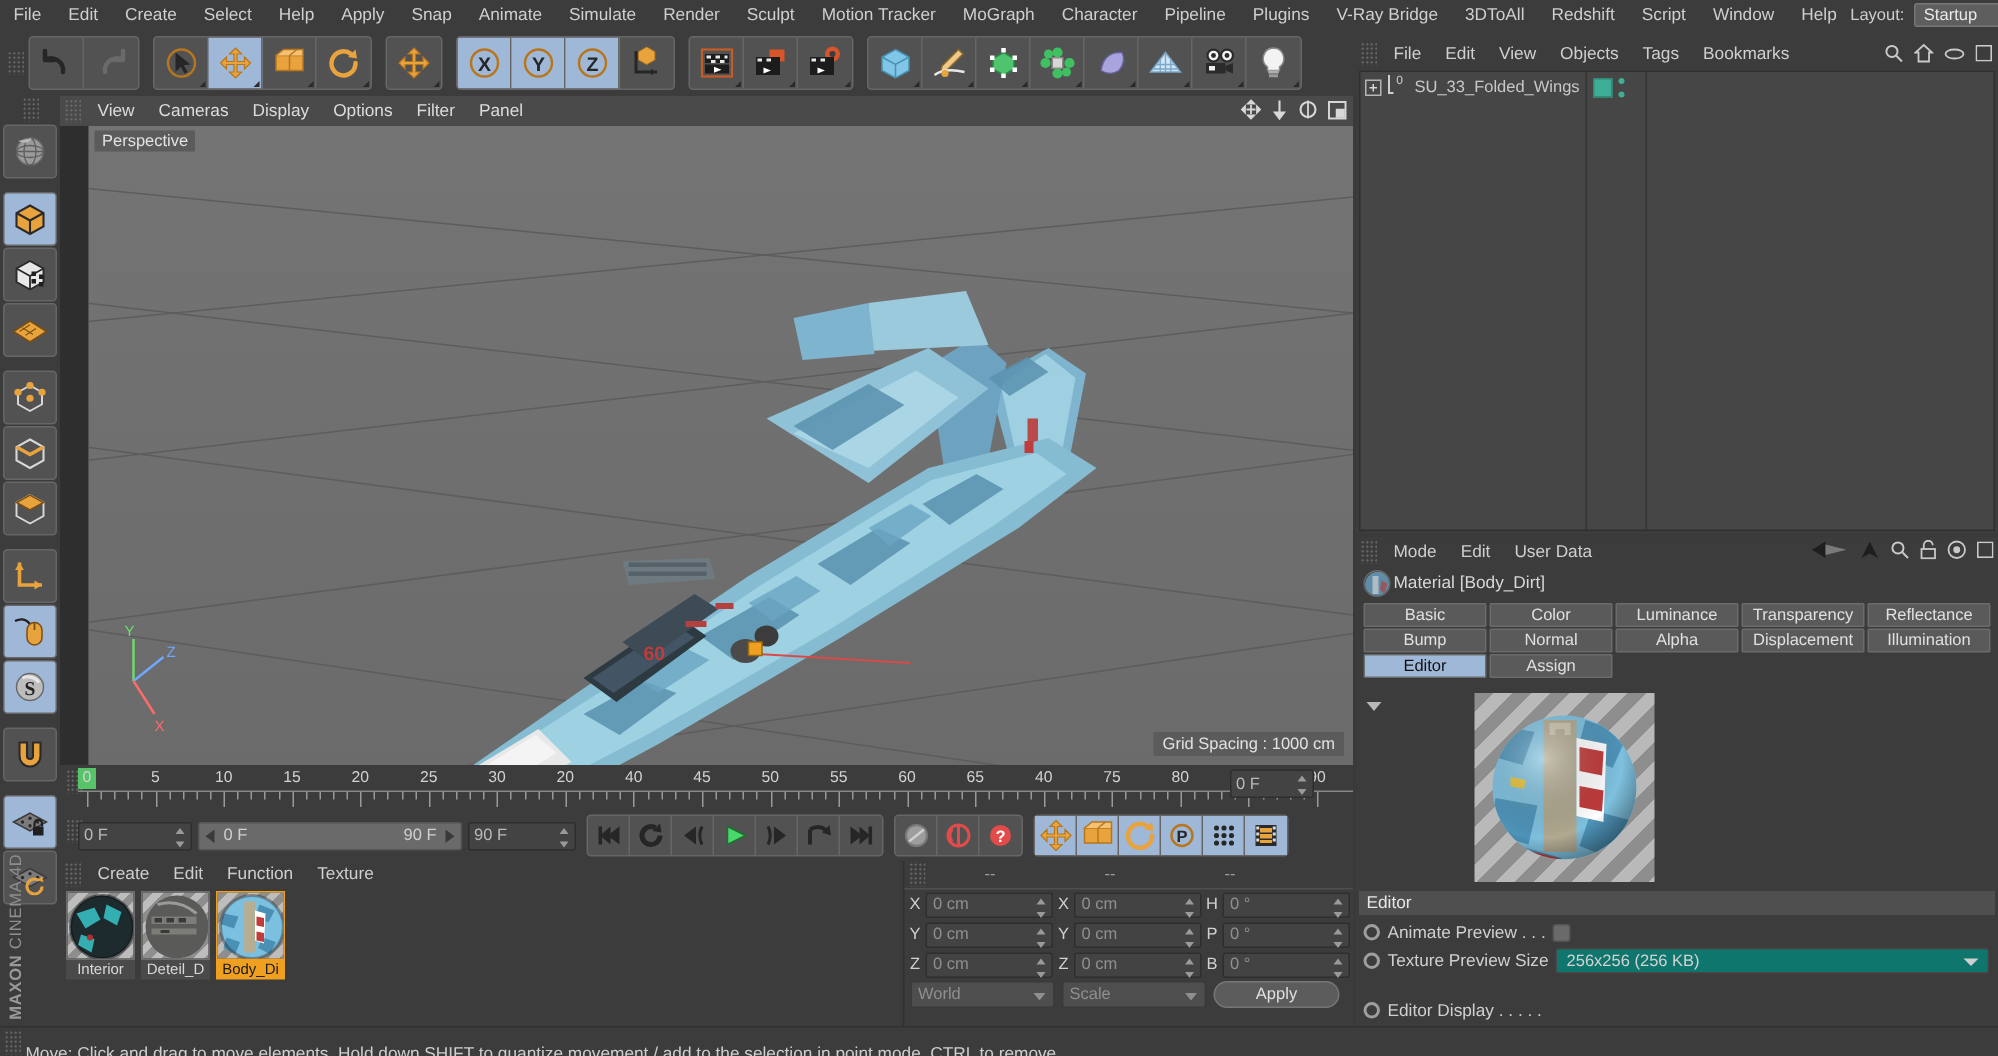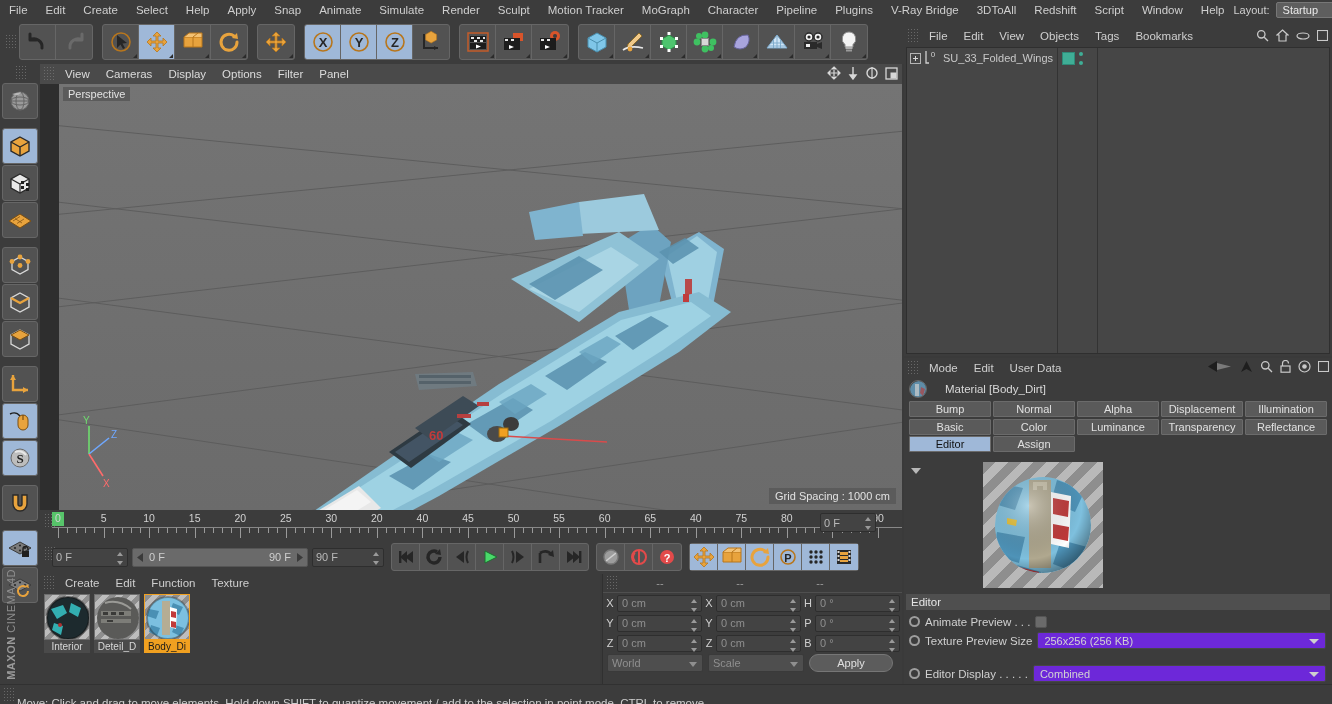--- a/index.html
+++ b/index.html
@@ -112,39 +112,39 @@
   .plusbox:after  { top:2px; bottom:2px; left:4px; width:1px; }
   .greenchip { width:13px; height:13px; background:#3fae96; border:1px solid #2f8a78; }
   .dots2 { width:6px; display:flex; flex-direction:column; justify-content:space-between; height:13px; }
   .dots2 i { width:4px; height:4px; border-radius:50%; background:#3fae96; display:block; }
 
   
   .attrwrap { position:absolute; left:904px; top:358px; width:428px; height:346px; background:#3c3c3c; }
   .attrbar { height:20px; display:flex; align-items:center; position:relative; }
   .attrbar .mi { padding:0 8px; line-height:20px; color:#cfcfcf; font-size:11.5px; }
   .attrbar .icons { position:absolute; right:3px; top:2px; display:flex; gap:7px; align-items:center; }
-  .attrtitle { height:22px; display:flex; align-items:center; gap:18px; padding-left:5px; color:#d8d8d8; font-size:11.5px; }
+  .attrtitle { height:22px; display:flex; align-items:center; gap:2px; padding-left:5px; color:#d8d8d8; font-size:11.5px; }
   .mball { width:18px; height:18px; border-radius:50%; overflow:hidden; border:1px solid #6a6a6a; }
   .tabrow { display:flex; padding:0 5px; gap:2px; }
   .tab { flex:1; height:16px; background:#5a5a5a; border:1px solid #6b6b6b; color:#e0e0e0;
      font-size:11px; display:flex; align-items:center; justify-content:center; border-radius:1px; }
   .tab.on { background:#9fb8d8; color:#101010; }
   .tab.blank { background:transparent; border-color:transparent; }
   .previewzone { position:absolute; left:5px; top:104px; right:5px; height:130px; }
   .pv-tri { position:absolute; left:2px; top:6px; border-left:5px solid transparent;
       border-right:5px solid transparent; border-top:6px solid #b8b8b8; }
   .pvbox { position:absolute; left:74px; top:0; width:120px; height:126px;
      background-image:repeating-linear-gradient(135deg,#8e8e8e 0 9px,#b9b9b9 9px 18px); }
   .secthead { position:absolute; left:2px; right:2px; height:16px; background:#4f4f4f;
      color:#e6e6e6; font-size:11.5px; display:flex; align-items:center; padding-left:5px; }
   .prow { display:flex; align-items:center; height:19px; padding-left:5px; gap:5px; }
   .radio { width:11px; height:11px; border-radius:50%; border:2px solid #9e9e9e; background:#3c3c3c; flex:0 0 11px; }
   .plab { color:#d0d0d0; font-size:11.5px; white-space:nowrap; }
   .chk { width:12px; height:12px; background:#6a6a6a; border:1px solid #545454; border-radius:2px; }
-  .dropdown { flex:1; height:17px; background:#6d28d9; border:1px solid #474747; border-radius:2px;
+  .dropdown { flex:1; height:17px; background:#0f766e; border:1px solid #474747; border-radius:2px;
      color:#d2d2d2; font-size:11px; display:flex; align-items:center; padding-left:6px; position:relative; }
   .dropdown .car { position:absolute; right:6px; top:6px; border-left:5px solid transparent;
      border-right:5px solid transparent; border-top:5px solid #cfcfcf; }
   .eyebtn { width:14px; height:11px; background:#7d7d7d; border:1px solid #5a5a5a; position:relative; }
   .eyebtn:before { content:""; position:absolute; left:2px; top:2px; width:4px; height:4px;
      border-radius:50%; background:#1f1f1f; }
   .eyebtn:after { content:""; position:absolute; right:2px; top:2px; width:4px; height:4px;
      border-radius:50%; background:#1f1f1f; }
 
   
@@ -1196,33 +1196,33 @@
       <span class="mball">
         <svg width="18" height="18" viewBox="0 0 18 18">
             <circle cx="9" cy="9" r="9" fill="#5f8da8"></circle>
             <path d="M5 3 l4 0 0 12 -4 0 z" fill="#cfcfcf" opacity=".7"></path>
             <path d="M11 6 l4 2 -2 7 -3 -3z" fill="#b04040" opacity=".7"></path>
           </svg>
       </span>
       <span>Material [Body_Dirt]</span>
     </div>
 
+    <div class="tabrow" id="tabs1" style="margin-top:2px;">
+        <div class="tab">Basic</div>
+        <div class="tab">Color</div>
+        <div class="tab">Luminance</div>
+        <div class="tab">Transparency</div>
+        <div class="tab">Reflectance</div>
+      </div>
     <div class="tabrow" id="tabs2" style="margin-top:1px;">
         <div class="tab">Bump</div>
         <div class="tab">Normal</div>
         <div class="tab">Alpha</div>
         <div class="tab">Displacement</div>
         <div class="tab">Illumination</div>
-      </div>
-    <div class="tabrow" id="tabs1" style="margin-top:2px;">
-        <div class="tab">Basic</div>
-        <div class="tab">Color</div>
-        <div class="tab">Luminance</div>
-        <div class="tab">Transparency</div>
-        <div class="tab">Reflectance</div>
       </div>
     <div class="tabrow" id="tabs3" style="margin-top:1px;">
         <div class="tab on">Editor</div>
         <div class="tab">Assign</div>
         <div class="tab blank"></div>
         <div class="tab blank"></div>
         <div class="tab blank"></div>
       </div>
 
     <div class="previewzone">
@@ -1274,24 +1274,20 @@
         <span class="plab">Texture Preview Size</span>
         <span class="dropdown" style="margin-right:6px;">
           <span>256x256 (256 KB)</span>
             <i class="car"></i>
         </span>
       </div>
       <div style="height:14px;"></div>
       <div class="prow">
         <span class="radio"></span>
         <span class="plab">Editor Display . . . . .</span>
-        <span class="dropdown" style="margin-right:6px;">
-          <span>Combined</span>
-            <i class="car"></i>
-        </span>
       </div>
       <div class="prow" style="padding-left:22px;gap:6px;">
         <span class="plab" style="width:78px;">Color . . . . . . .</span>
         <span class="eyebtn"></span>
         <span class="plab" style="width:72px;margin-left:10px;">Diffusion . . .</span>
         <span class="eyebtn"></span>
       </div>
       <div class="prow" style="padding-left:22px;gap:6px;overflow:hidden;height:10px;">
         <span class="plab" style="width:78px;">Luminance . .</span>
         <span class="eyebtn"></span>

